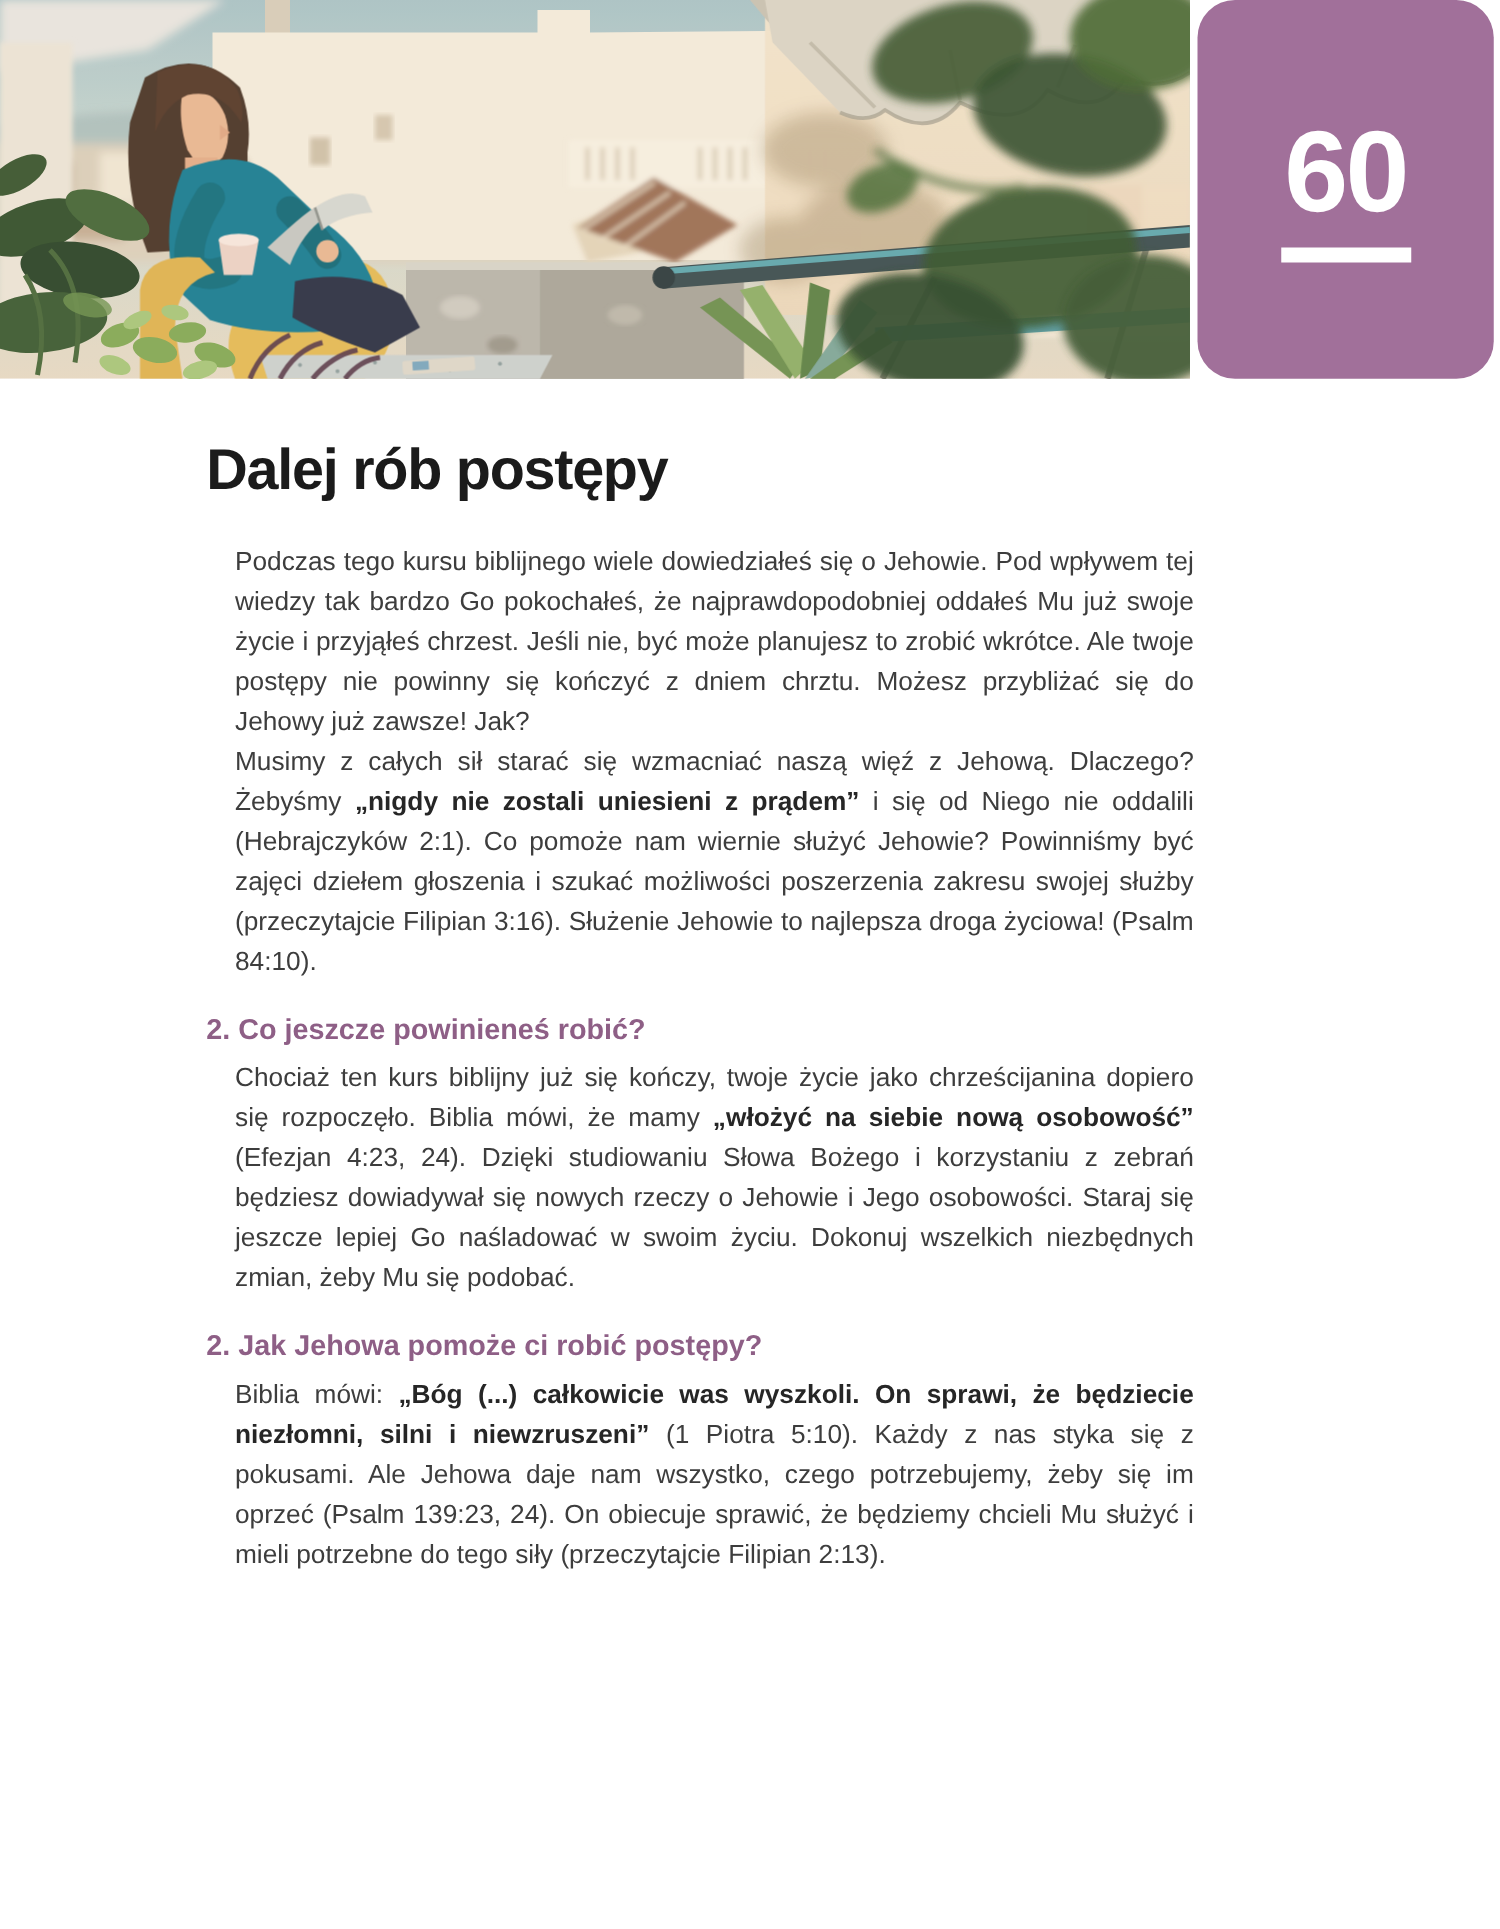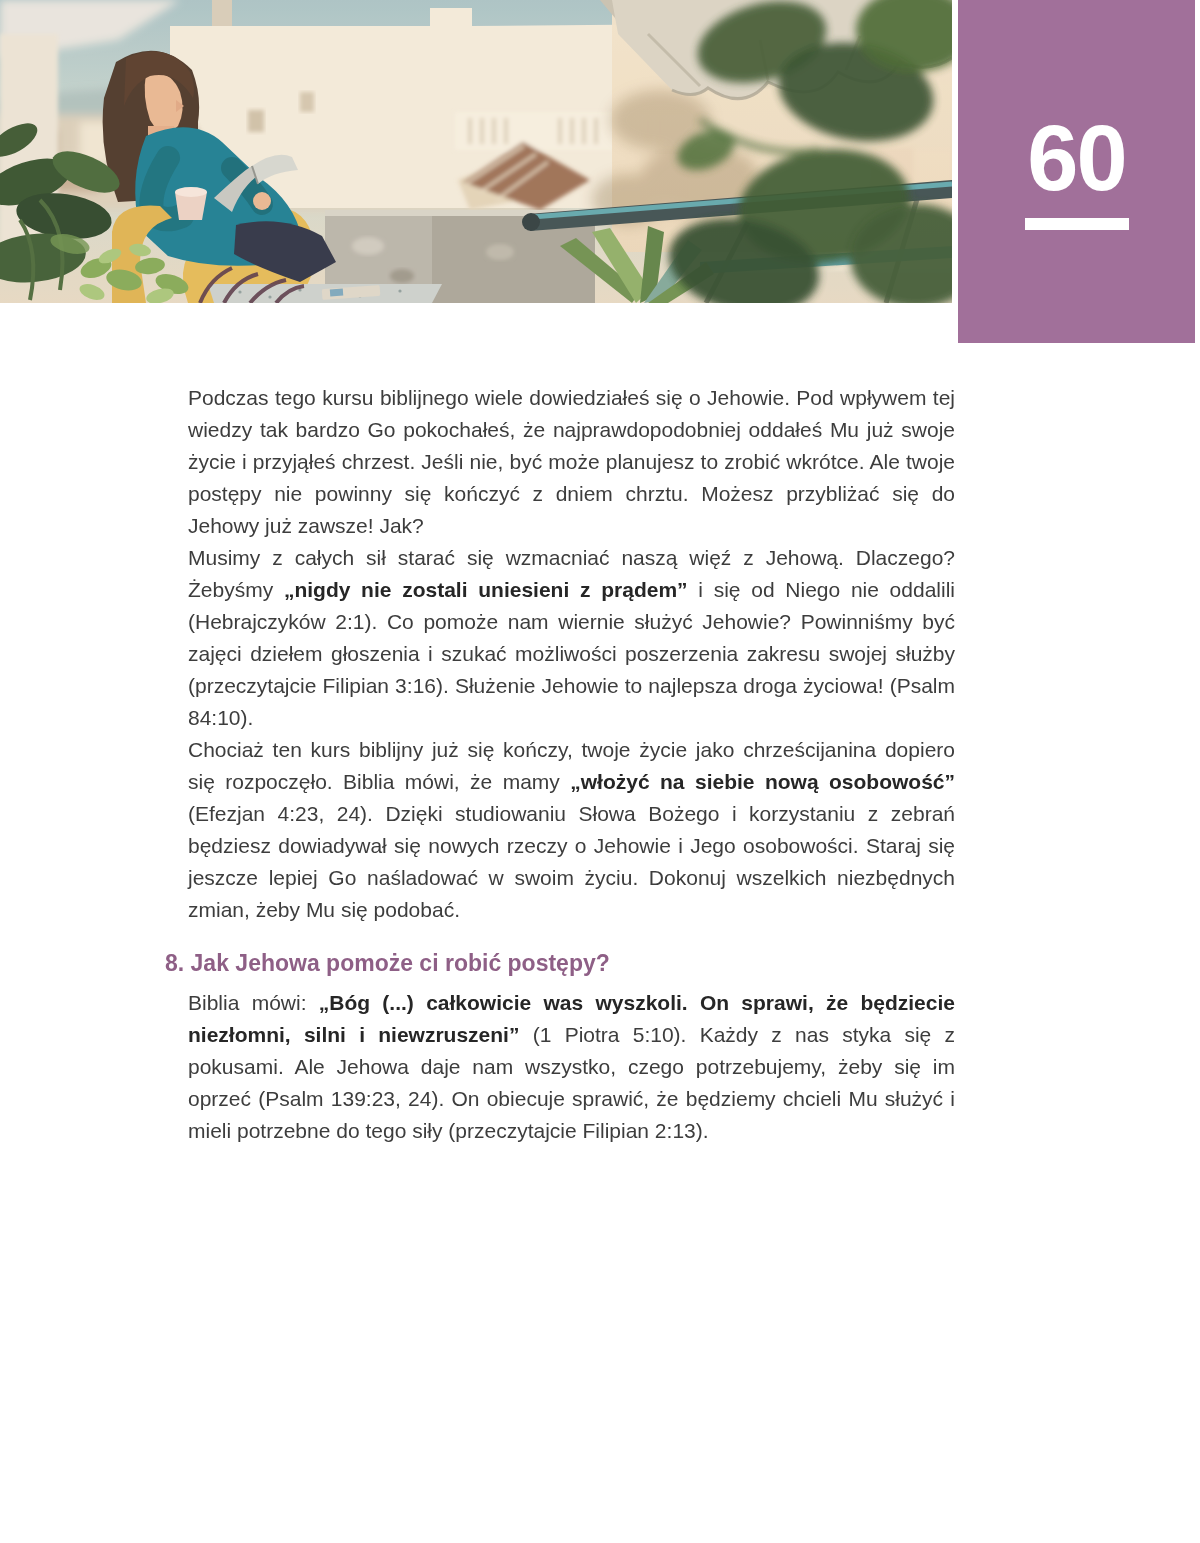--- a/index.html
+++ b/index.html
@@ -14,25 +14,26 @@
   
   .banner-photo {
     position: absolute; left: 0; top: 0;
     width: 952px; height: 303px;
     overflow: hidden;
   }
   .banner-photo svg { display: block; width: 952px; height: 303px; }
 
   .lesson-block {
     position: absolute; left: 958px; top: 0;
-    width: 237px; height: 343px;
+    width: 237px; height: 303px;
     background: #a1709a;
     display: flex; flex-direction: column;
     align-items: center; justify-content: center;
     padding-top: 10px;
+    border-radius: 30px;
   }
   .lesson-number {
     color: #ffffff;
     font-size: 92px;
     font-weight: bold;
     line-height: 0.78;
     letter-spacing: -2px;
   }
   .lesson-underline {
     width: 104px; height: 12px;
@@ -271,28 +272,30 @@
     <rect x="0" y="0" width="952" height="303" fill="#f2c896" opacity="0.07"></rect>
   </svg>
 </div>
 
 <div class="lesson-block">
   <div class="lesson-number">60</div>
   <div class="lesson-underline"></div>
 </div>
 
 <div class="article">
+  <h1 class="title">Dalej rób postępy</h1>
 
   <p class="intro">Podczas tego kursu biblijnego wiele dowiedziałeś się o Jehowie. Pod wpływem tej wiedzy tak bardzo Go pokochałeś, że najprawdopodobniej oddałeś Mu już swoje życie i przyjąłeś chrzest. Jeśli nie, być może planujesz to zrobić wkrótce. Ale twoje postępy nie powinny się kończyć z dniem chrztu. Możesz przybliżać się do Jehowy już zawsze! Jak?</p>
 
   <div class="section">
     <p class="body"><span>Musimy z całych sił starać się wzmacniać naszą więź z Jehową. Dlaczego? Żebyśmy </span><span class="seg-bold">„nigdy nie zostali uniesieni z prądem”</span><span> i się od Niego nie oddalili (Hebrajczyków 2:1). Co pomoże nam wiernie służyć Jehowie? Powinniśmy być zajęci dziełem głoszenia i szukać możliwości poszerzenia zakresu swojej służby (przeczytajcie Filipian 3:16). Służenie Jehowie to najlepsza droga życiowa! (Psalm 84:10).</span></p>
   </div>
 
   <div class="section">
+    <h2 class="question">2. Co jeszcze powinieneś robić?</h2>
     <p class="body"><span>Chociaż ten kurs biblijny już się kończy, twoje życie jako chrześcijanina dopiero się rozpoczęło. Biblia mówi, że mamy </span><span class="seg-bold">„włożyć na siebie nową osobowość”</span><span> (Efezjan 4:23, 24). Dzięki studiowaniu Słowa Bożego i korzystaniu z zebrań będziesz dowiadywał się nowych rzeczy o Jehowie i Jego osobowości. Staraj się jeszcze lepiej Go naśladować w swoim życiu. Dokonuj wszelkich niezbędnych zmian, żeby Mu się podobać.</span></p>
   </div>
 
   <div class="section">
-    <h2 class="question">8. Jak Jehowa pomoże ci robić postępy?</h2>
+    <h2 class="question">2. Jak Jehowa pomoże ci robić postępy?</h2>
     <p class="body"><span>Biblia mówi: </span><span class="seg-bold">„Bóg (...) całkowicie was wyszkoli. On sprawi, że będziecie niezłomni, silni i niewzruszeni”</span><span> (1 Piotra 5:10). Każdy z nas styka się z pokusami. Ale Jehowa daje nam wszystko, czego potrzebujemy, żeby się im oprzeć (Psalm 139:23, 24). On obiecuje sprawić, że będziemy chcieli Mu służyć i mieli potrzebne do tego siły (przeczytajcie Filipian 2:13).</span></p>
   </div>
 </div>
 
 </body></html>

